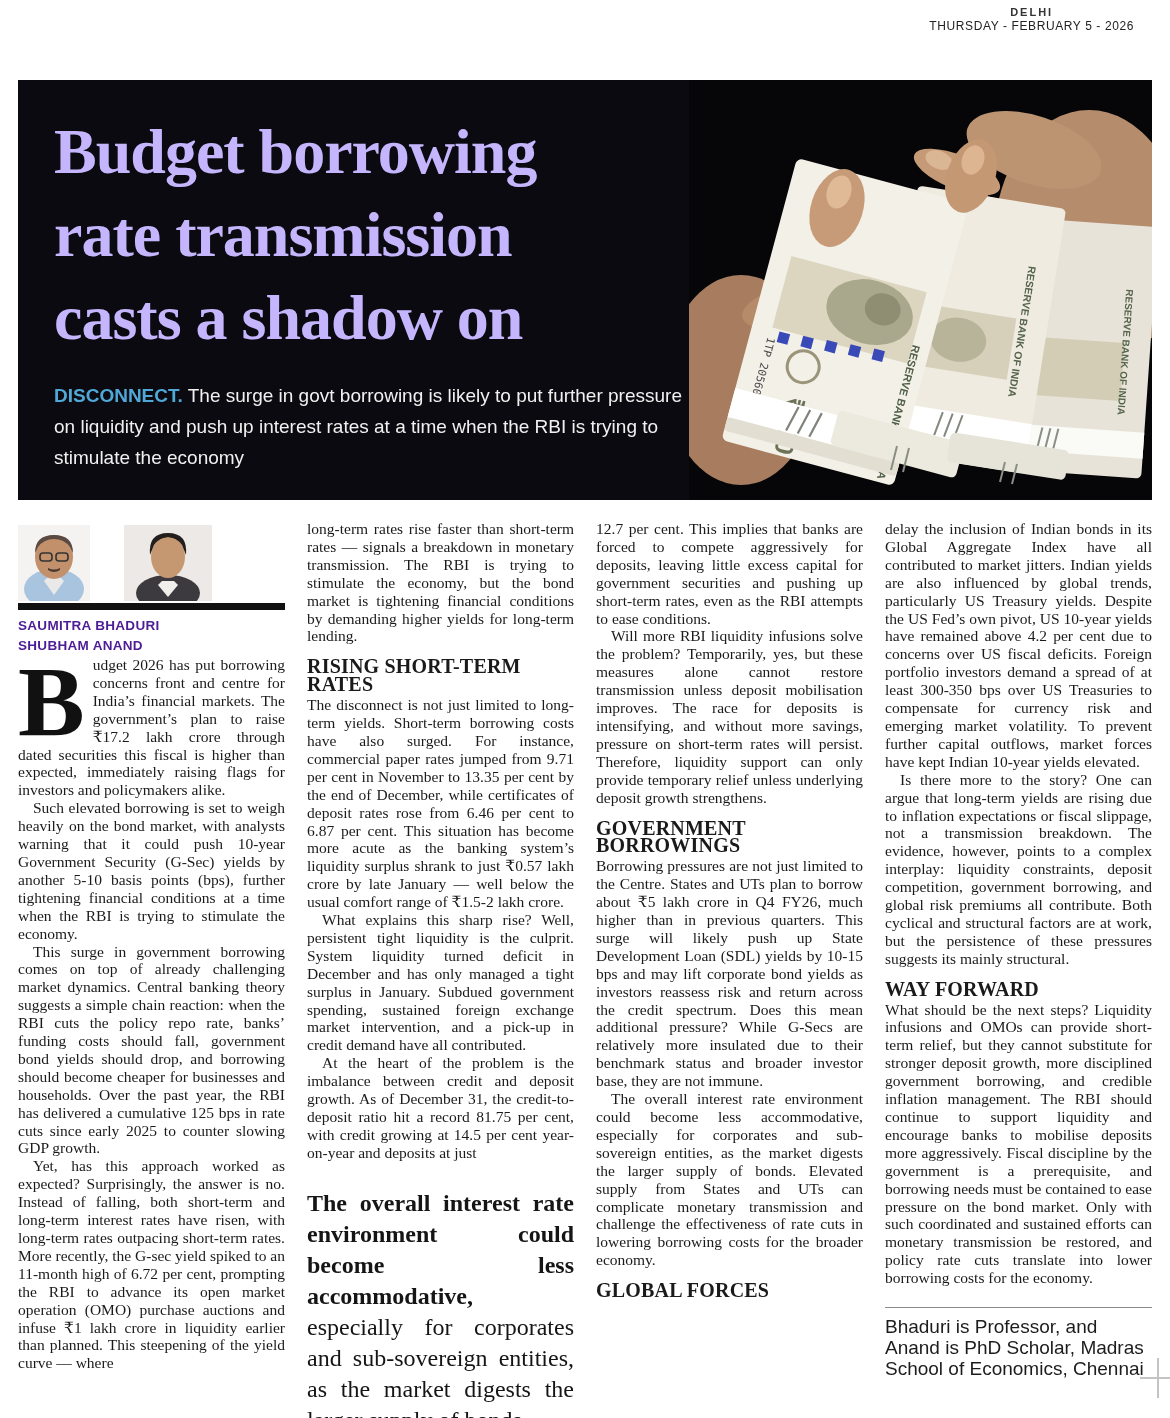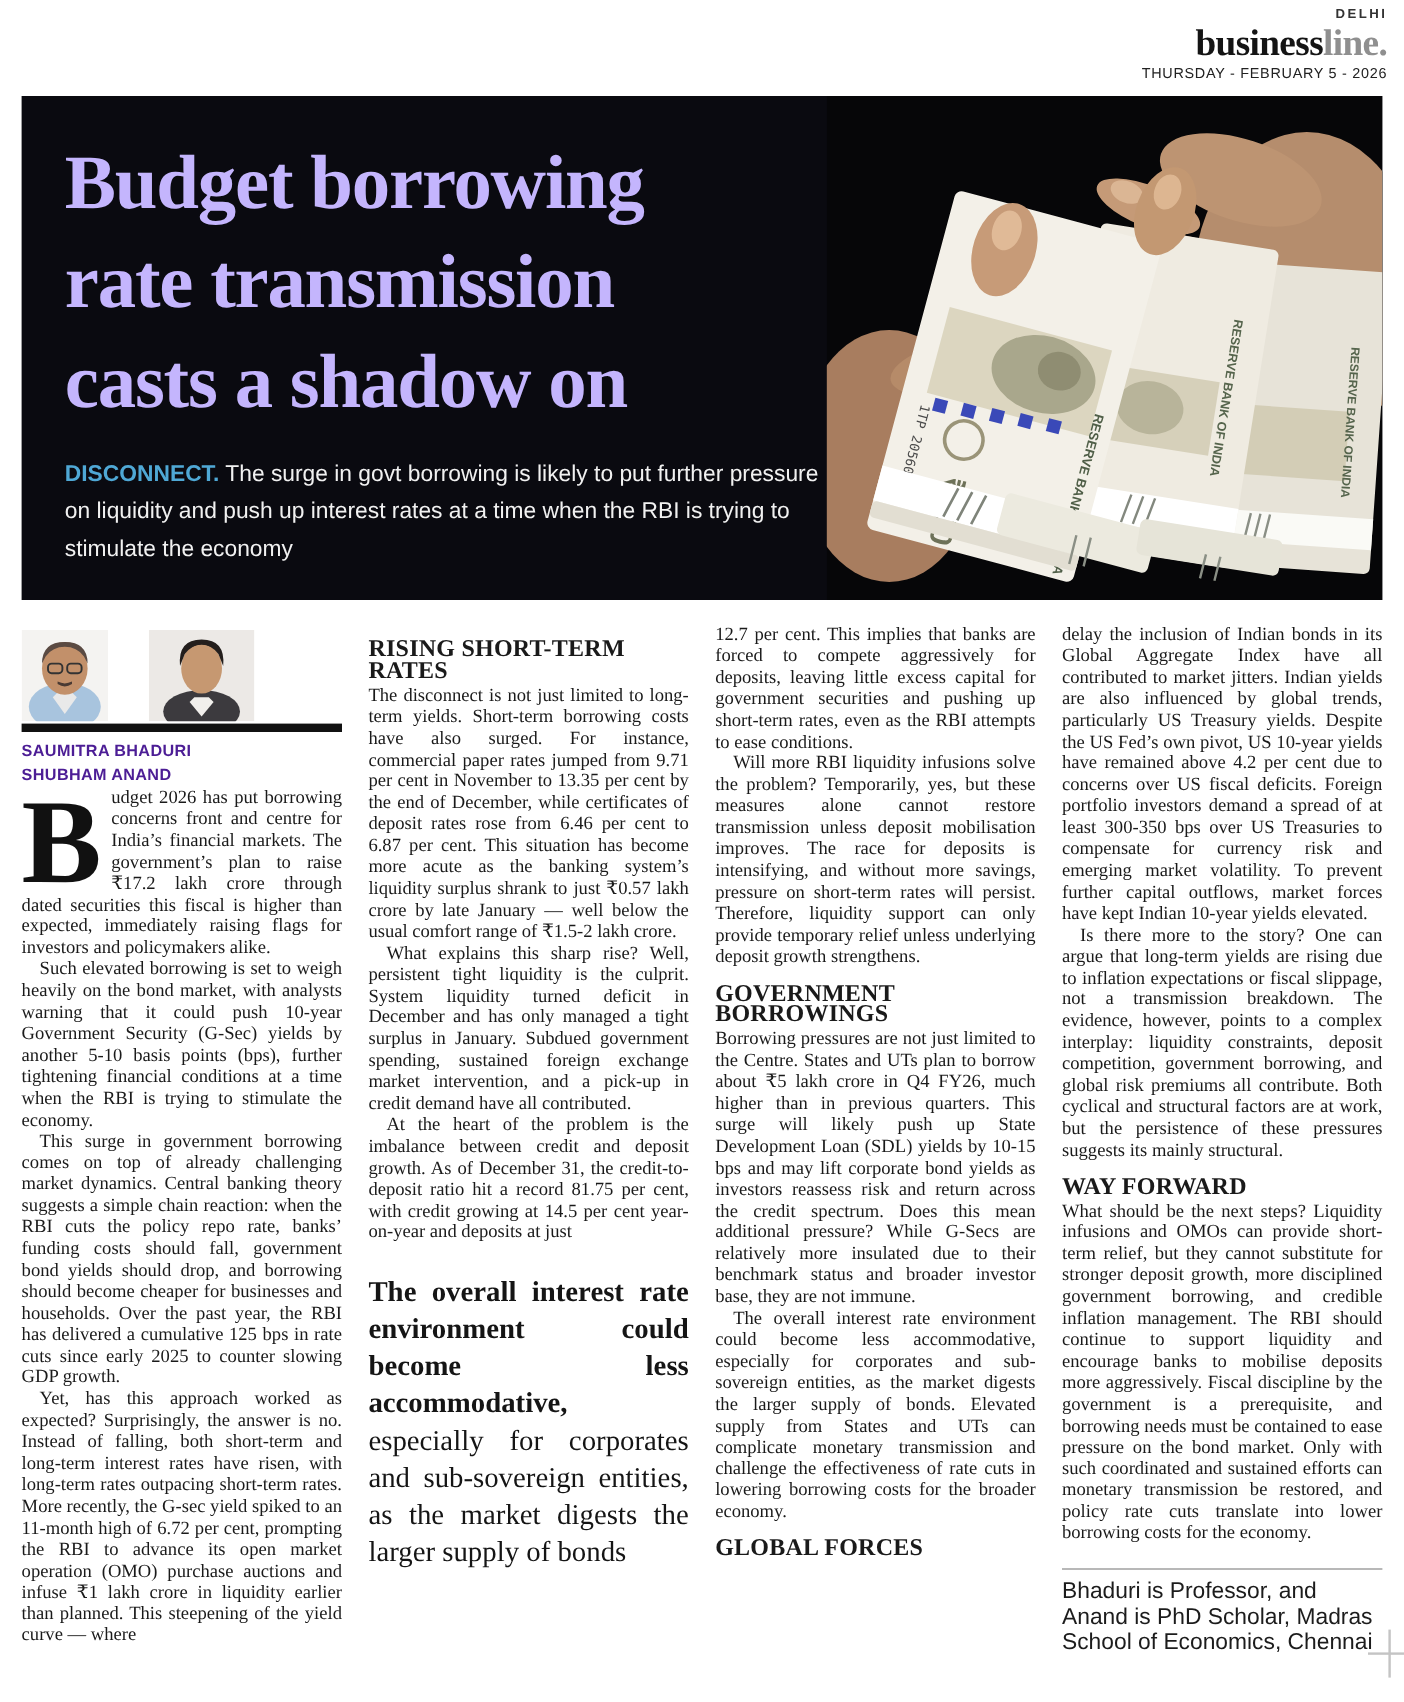--- a/index.html
+++ b/index.html
@@ -3,21 +3,21 @@
 <meta charset="utf-8">
 <style>
   * { margin:0; padding:0; box-sizing:border-box; }
   html,body { background:#ffffff; }
   .page {
     position:relative; width:1170px; height:1418px; background:#fff;
     font-family:"Liberation Serif","DejaVu Serif",serif; color:#1a1a1a;
     overflow:hidden;
   }
   
-  .header { position:absolute; top:6px; right:14px; text-align:right; }
+  .header { position:absolute; top:6px; right:36px; text-align:center; }
   .city { font-family:"Liberation Sans",sans-serif; font-size:11px; letter-spacing:2px; color:#333; font-weight:bold; }
   .masthead { font-size:31px; font-weight:bold; letter-spacing:-0.5px; line-height:34px; margin-top:1px; color:#141414; }
   .masthead .gray { color:#8f8f8f; }
   .dateline { font-family:Liberation Sans, sans-serif; font-size:12px; color:#222; letter-spacing:0.6px; margin-top:1px; }
   
   .hero { position:absolute; left:18px; top:80px; width:1134px; height:420px; background:#0a0a10; overflow:hidden; }
   .headline { position:absolute; left:36px; top:30px; color:#c4b5fd; font-size:64px; line-height:83px; font-weight:bold; letter-spacing:-1px; }
   .standfirst { position:absolute; left:36px; top:300px; width:640px;
     font-family:"Liberation Sans",sans-serif; font-size:19px; line-height:31px; color:#f1f1f1; font-weight:500;}
   .kicker { font-weight:bold; }
@@ -48,21 +48,20 @@
   .crop .v { position:absolute; left:17px; top:0; width:2px; height:40px; background:#c4c4c4; }
   .crop .h { position:absolute; left:0; top:19px; width:40px; height:2px; background:#c4c4c4; }
 </style>
 </head>
 <body>
 
 <div class="page">
 
   <div class="header">
     <div class="city">DELHI</div>
-    <div class="masthead"><span>business</span><span class="gray">line.</span></div>
     <div class="dateline">THURSDAY - FEBRUARY 5 - 2026</div>
   </div>
 
   <div class="hero">
 
     <svg class="heroPhoto" viewBox="0 0 463 420">
       <rect x="0" y="0" width="463" height="420" fill="#060608"></rect>
 
       <g>
         <ellipse cx="400" cy="160" rx="95" ry="130" fill="#b5capsa"></ellipse>
@@ -169,20 +168,21 @@
         <div>SAUMITRA BHADURI</div>
         <div>SHUBHAM ANAND</div>
       </div>
       <p class="bodyStart"><span class="dropcap">B</span><span>udget 2026 has put borrowing concerns front and centre for India’s financial markets. The government’s plan to raise ₹17.2 lakh crore through dated securities this fiscal is higher than expected, immediately raising flags for investors and policymakers alike.</span></p>
       <p class="ind">Such elevated borrowing is set to weigh heavily on the bond market, with analysts warning that it could push 10-year Government Security (G-Sec) yields by another 5-10 basis points (bps), further tightening financial conditions at a time when the RBI is trying to stimulate the economy.</p>
       <p class="ind">This surge in government borrowing comes on top of already challenging market dynamics. Central banking theory suggests a simple chain reaction: when the RBI cuts the policy repo rate, banks’ funding costs should fall, government bond yields should drop, and borrowing should become cheaper for businesses and households. Over the past year, the RBI has delivered a cumulative 125 bps in rate cuts since early 2025 to counter slowing GDP growth.</p>
       <p class="ind">Yet, has this approach worked as expected? Surprisingly, the answer is no. Instead of falling, both short-term and long-term interest rates have risen, with long-term rates outpacing short-term rates. More recently, the G-sec yield spiked to an 11-month high of 6.72 per cent, prompting the RBI to advance its open market operation (OMO) purchase auctions and infuse ₹1 lakh crore in liquidity earlier than planned. This steepening of the yield curve — where</p>
     </div>
 
     <div class="col">
+      <p>long-term rates rise faster than short-term rates — signals a breakdown in monetary transmission. The RBI is trying to stimulate the economy, but the bond market is tightening financial conditions by demanding higher yields for long-term lending.</p>
       <div class="sechead">RISING SHORT-TERM RATES</div>
       <p>The disconnect is not just limited to long-term yields. Short-term borrowing costs have also surged. For instance, commercial paper rates jumped from 9.71 per cent in November to 13.35 per cent by the end of December, while certificates of deposit rates rose from 6.46 per cent to 6.87 per cent. This situation has become more acute as the banking system’s liquidity surplus shrank to just ₹0.57 lakh crore by late January — well below the usual comfort range of ₹1.5-2 lakh crore.</p>
       <p class="ind">What explains this sharp rise? Well, persistent tight liquidity is the culprit. System liquidity turned deficit in December and has only managed a tight surplus in January. Subdued government spending, sustained foreign exchange market intervention, and a pick-up in credit demand have all contributed.</p>
       <p class="ind">At the heart of the problem is the imbalance between credit and deposit growth. As of December 31, the credit-to-deposit ratio hit a record 81.75 per cent, with credit growing at 14.5 per cent year-on-year and deposits at just</p>
       <div class="pullquote"><span class="pqBold">The overall interest rate environment could become less accommodative,</span><span> especially for corporates and sub-sovereign entities, as the market digests the larger supply of bonds</span></div>
     </div>
 
     <div class="col">
       <p>12.7 per cent. This implies that banks are forced to compete aggressively for deposits, leaving little excess capital for government securities and pushing up short-term rates, even as the RBI attempts to ease conditions.</p>
       <p class="ind">Will more RBI liquidity infusions solve the problem? Temporarily, yes, but these measures alone cannot restore transmission unless deposit mobilisation improves. The race for deposits is intensifying, and without more savings, pressure on short-term rates will persist. Therefore, liquidity support can only provide temporary relief unless underlying deposit growth strengthens.</p>

